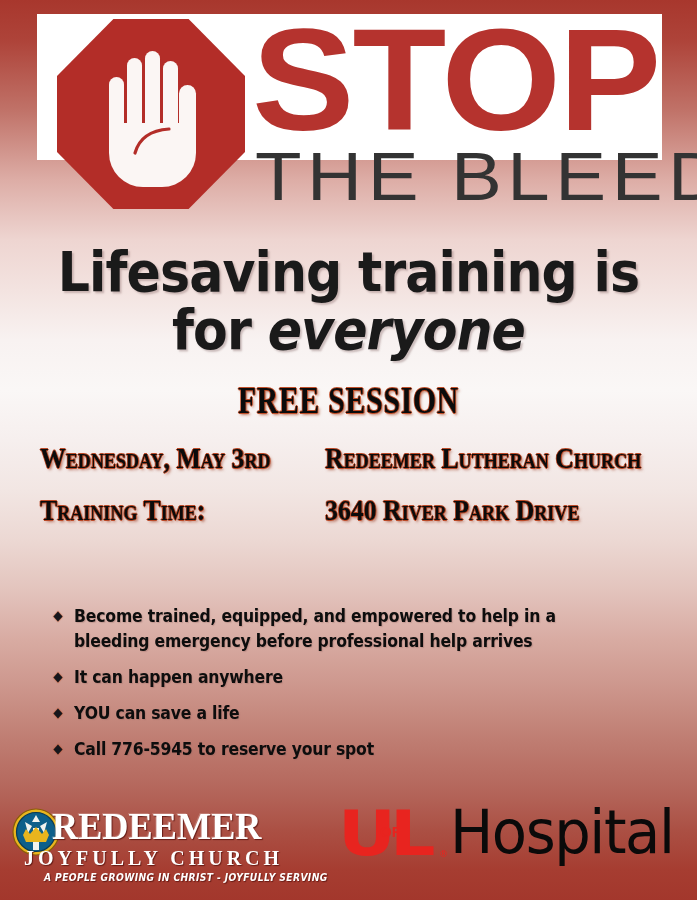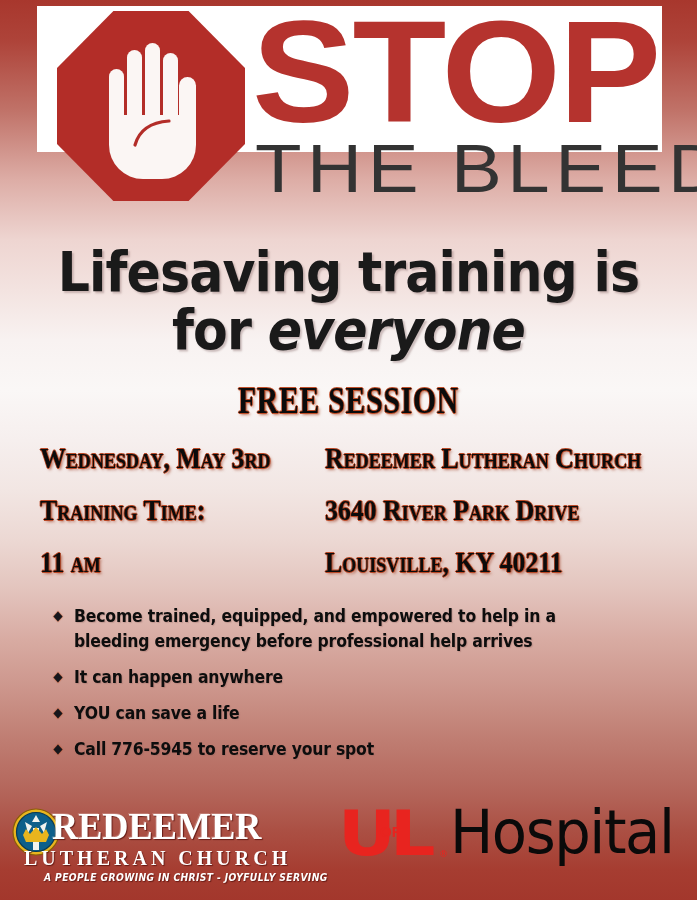--- a/index.html
+++ b/index.html
@@ -33,21 +33,21 @@
         #b4665b 790px,
         #ab5044 830px,
         #a63d31 870px,
         #a3372c 900px);
   }
 
   
   .logo-box {
     position: absolute;
     left: 37px;
-    top: 6px;
+    top: 14px;
     width: 625px;
     height: 146px;
     background: #ffffff;
     text-align: center;
   }
   .octagon-wrap {
     position: absolute;
     left: 20px;
     top: 5px;
     width: 188px;
@@ -362,24 +362,20 @@
   <div class="free-session">FREE SESSION</div>
 
   <div class="details">
     <div class="row r0">
       <div class="det-text det-left">Wednesday, May 3rd</div>
       <div class="det-text det-right">Redeemer Lutheran Church</div>
     </div>
     <div class="row r1">
       <div class="det-text det-left">Training Time:</div>
       <div class="det-text det-right">3640 River Park Drive</div>
-    </div>
-    <div class="row r2">
-      <div class="det-text det-left">11 am</div>
-      <div class="det-text det-right">Louisville, KY 40211</div>
     </div>
   </div>
 
   <div class="bullets">
     <div class="bullet-item">
       <span class="dot"></span>
       <span>Become trained, equipped, and empowered to help in a bleeding emergency before professional help arrives</span>
     </div>
     <div class="bullet-item">
       <span class="dot"></span>
@@ -402,21 +398,21 @@
       <path d="M24 7 l4 7 h-8 Z" fill="#f2f2ee"></path>
       <path d="M13 14 l7 4 -4 7 Z" fill="#f2f2ee"></path>
       <path d="M35 14 l-7 4 4 7 Z" fill="#f2f2ee"></path>
       <path d="M21 20 h6 v22 h-6 Z" fill="#f2f2ee"></path>
       <path d="M11 27 h26 l-3 7 h-20 Z" fill="#e8b51e"></path>
       <path d="M11 27 l3 -6 4 5 6 -7 6 7 4 -5 3 6 Z" fill="#e8b51e"></path>
       <circle cx="24" cy="24" r="19.5" fill="none" stroke="#0a3a55" stroke-width="1.2"></circle>
       <circle cx="24" cy="24" r="23" fill="none" stroke="#8a5c0a" stroke-width="1.2"></circle>
     </svg>
     <div class="redeemer-name">REDEEMER</div>
-    <div class="redeemer-sub">LUTHERAN CHURCH</div>
+    <div class="redeemer-sub">JOYFULLY CHURCH</div>
     <div class="redeemer-tag">A PEOPLE GROWING IN CHRIST - JOYFULLY SERVING</div>
   </div>
 
   <div class="uofl">
     <div class="uofl-mark">
       <div class="uofl-u">U</div>
       <div class="uofl-of">OF</div>
       <div class="uofl-u" style="left:52px;">L</div>
       <div class="uofl-reg">®</div>
     </div>

